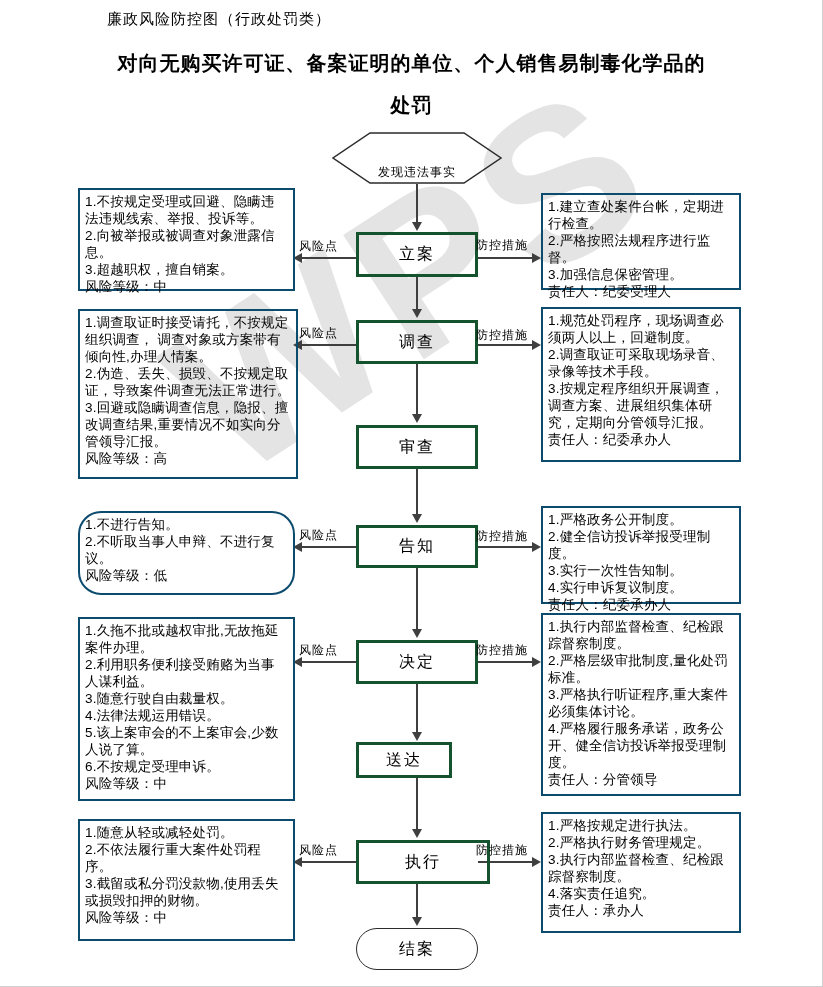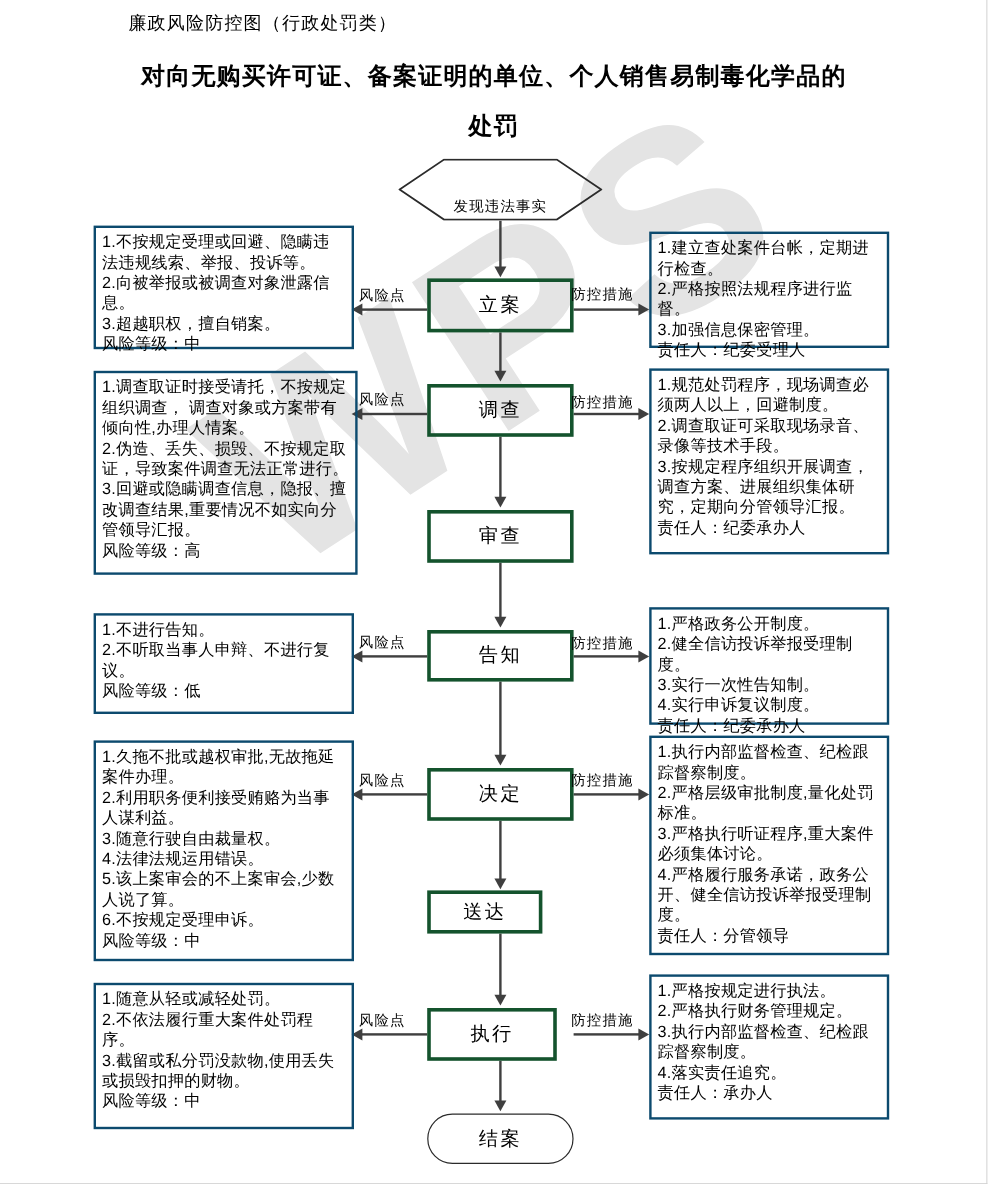--- a/index.html
+++ b/index.html
@@ -71,21 +71,21 @@
   <div class="abs vhead" style="top:829px;"></div>
   <div class="abs varrow" style="top:884px;height:34px;"></div>
   <div class="abs vhead" style="top:917px;"></div>
 
   <div class="abs node" style="left:356px;top:232px;width:122px;height:45px;">立案</div>
   <div class="abs node" style="left:356px;top:320px;width:122px;height:44px;">调查</div>
   <div class="abs node" style="left:356px;top:425px;width:122px;height:44px;">审查</div>
   <div class="abs node" style="left:356px;top:525px;width:122px;height:43px;text-align:right;">告知</div>
   <div class="abs node" style="left:356px;top:640px;width:122px;height:44px;">决定</div>
   <div class="abs node" style="left:356px;top:742px;width:96px;height:36px;">送达</div>
-  <div class="abs node" style="left:356px;top:840px;width:108px;height:44px;font-family:Liberation Mono, monospace;">执行</div>
+  <div class="abs node" style="left:356px;top:840px;width:134px;height:44px;font-family:Liberation Mono, monospace;">执行</div>
 
   <div class="abs node terminator" style="left:356px;top:928px;width:122px;height:42px;">结案</div>
 
   <div class="abs harrow" style="left:301px;top:257px;width:55px;"></div>
   <div class="abs hhead-left" style="left:293px;top:253px;"></div>
   <div class="abs flow-label" style="left:299px;top:238px;width:58px;">风险点</div>
   <div class="abs harrow" style="left:478px;top:257px;width:55px;"></div>
   <div class="abs hhead-right" style="left:532px;top:253px;"></div>
   <div class="abs flow-label" style="left:476px;top:237px;width:64px;">防控措施</div>
 
@@ -118,21 +118,21 @@
   <div class="abs flow-label" style="left:476px;top:842px;width:64px;">防控措施</div>
 
   <div class="abs sidebox" style="left:78px;top:188px;width:217px;height:103px;">1.不按规定受理或回避、隐瞒违法违规线索、举报、投诉等。
 2.向被举报或被调查对象泄露信息。
 3.超越职权，擅自销案。
 风险等级：中</div>
   <div class="abs sidebox" style="left:78px;top:309px;width:220px;height:170px;">1.调查取证时接受请托，不按规定组织调查， 调查对象或方案带有倾向性,办理人情案。
 2.伪造、丢失、损毁、不按规定取证，导致案件调查无法正常进行。
 3.回避或隐瞒调查信息，隐报、擅改调查结果,重要情况不如实向分管领导汇报。
 风险等级：高</div>
-  <div class="abs sidebox" style="left:78px;top:511px;width:217px;height:84px;">1.不进行告知。
+  <div class="abs sidebox" style="left:78px;top:511px;width:217px;height:84px;border-radius:23px;">1.不进行告知。
 2.不听取当事人申辩、不进行复议。
 风险等级：低</div>
   <div class="abs sidebox" style="left:78px;top:617px;width:217px;height:184px;">1.久拖不批或越权审批,无故拖延案件办理。
 2.利用职务便利接受贿赂为当事人谋利益。
 3.随意行驶自由裁量权。
 4.法律法规运用错误。
 5.该上案审会的不上案审会,少数人说了算。
 6.不按规定受理申诉。
 风险等级：中</div>
   <div class="abs sidebox" style="left:78px;top:819px;width:217px;height:122px;">1.随意从轻或减轻处罚。

